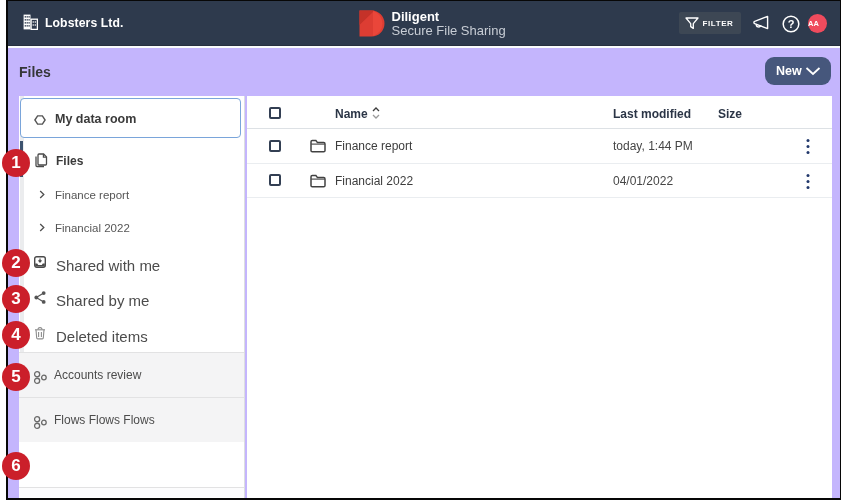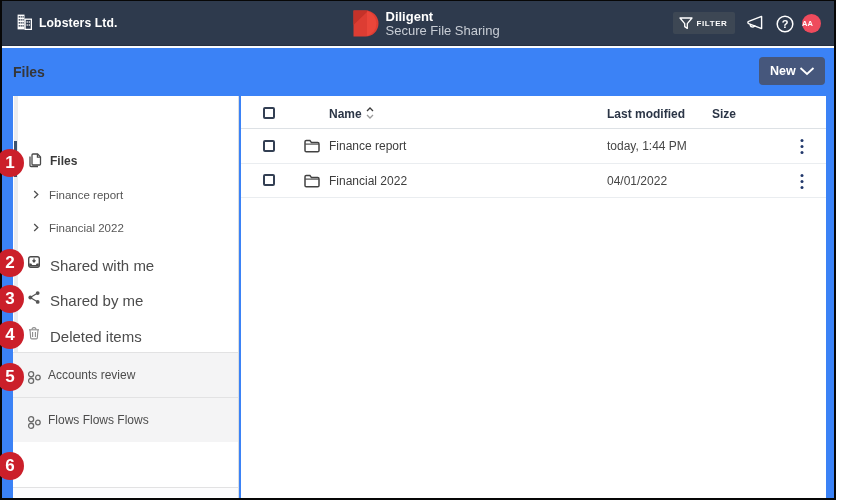--- a/index.html
+++ b/index.html
@@ -1,32 +1,32 @@
 <!DOCTYPE html>
 <html><head>
 <meta charset="utf-8">
 <style>
   * { margin:0; padding:0; box-sizing:border-box; }
   html,body { width:841px; height:500px; background:#fff; font-family:"Liberation Sans",sans-serif; }
-  #frame { position:absolute; left:0; top:0; width:836px; height:500px;
-    border:solid #070707; border-width:1px 2px 2.5px 2.5px; background:#3b82f6; }
+  #frame { position:absolute; left:6px; top:0; width:836px; height:500px;
+    border:solid #070707; border-width:1px 2px 2.5px 2.5px; background:#c4b5fd; }
   .abs { position:absolute; }
   
   #topbar { position:absolute; left:0; top:0; width:831.5px; height:44.5px; background:#2e3a4d; }
   #topbar .org { position:absolute; left:37px; top:14.5px; color:#fff; font-weight:bold; font-size:12.2px; letter-spacing:0.1px;}
   #logo-text b { display:block; color:#fff; font-size:13px; line-height:13.5px; }
   #logo-text span { display:block; color:#c8cdd5; font-size:13px; line-height:13.5px; }
   #filterbtn { position:absolute; left:671px; top:11px; width:62px; height:21.5px; background:#3d4754; border-radius:2px; color:#fdfdfd; }
   #filterbtn span { position:absolute; left:23.5px; top:7px; font-size:8px; font-weight:bold; letter-spacing:0.6px; }
   #avatar { position:absolute; left:800px; top:12.5px; width:19px; height:19px; border-radius:50%; background:#ef4b5d;
     color:#fff; font-size:7.5px; font-weight:bold; text-align:left; line-height:19px; letter-spacing:0.2px;}
   
   #ptitle { position:absolute; left:11px; top:62.5px; font-size:14px; font-weight:bold; color:#353638; }
   
-  #newbtn { position:absolute; left:757px; top:56px; width:66px; height:28px; background:#46577c; border-radius:4px; }
+  #newbtn { position:absolute; left:757px; top:56px; width:66px; height:28px; background:#46577c; border-radius:9px; }
   #newbtn span { position:absolute; left:11px; top:7px; color:#fff; font-size:12.5px; font-weight:bold; }
   
   #sidebar { position:absolute; left:11px; top:95px; width:225.5px; height:401.5px; background:#fff; border-right:1px solid #dcdee0; }
   #selbox { position:absolute; left:0.5px; top:2px; width:221px; height:40px; border:1.5px solid #7aa5da; border-radius:4px; background:#fff; }
   #selbox .txt { position:absolute; left:34.5px; top:13px; font-size:12.5px; font-weight:bold; color:#3a3a3a; }
   #sthumb { position:absolute; left:1px; top:45px; width:3px; height:36px; background:#3c536f; }
   .srow { position:absolute; left:0; width:225px; }
   .srow .ic { position:absolute; left:15px; top:0; }
   .srow .tx { position:absolute; left:37px; top:1px; font-size:15px; color:#4c4c4c; white-space:nowrap; }
   .srow .tx.b { font-weight:bold; color:#3a3a3a; font-size:12px; }
@@ -114,20 +114,26 @@
 
   <div id="newbtn">
     <span>New</span>
     <svg class="abs" style="left:40px;top:10px" width="16" height="9" viewBox="0 0 16 9">
       <path d="M1.5,1 L8,7 L14.5,1" fill="none" stroke="#fff" stroke-width="1.8"></path>
     </svg>
   </div>
 
   <div id="sidebar">
     <div style="position:absolute;left:0.5px;top:0;width:4px;height:256px;background:#ebecee"></div>
+    <div id="selbox">
+      <svg class="abs" style="left:13.5px;top:16px" width="12" height="10" viewBox="0 0 12 10">
+        <polygon points="0.9,5 3.6,0.9 8.4,0.9 11.1,5 8.4,9.1 3.6,9.1" fill="none" stroke="#555" stroke-width="1.4"></polygon>
+      </svg>
+      <div class="txt">My data room</div>
+    </div>
     <div id="sthumb"></div>
 
     <div class="srow" style="top:57px">
       <svg class="ic" width="14" height="15" viewBox="0 0 14 15">
         <path d="M2,3.5 v9 a1,1 0 0 0 1,1 h7" fill="none" stroke="#4a4a4a" stroke-width="1.3"></path>
         <path d="M5,1 h4.6 l2.9,2.9 v7.1 a1,1 0 0 1 -1,1 h-6.5 a1,1 0 0 1 -1,-1 v-9 a1,1 0 0 1 1,-1 z" fill="#fff" stroke="#4a4a4a" stroke-width="1.3"></path>
         <path d="M9.4,1.2 v2.9 h2.9" fill="none" stroke="#4a4a4a" stroke-width="1.2"></path>
       </svg>
       <div class="tx b">Files</div>
     </div>

